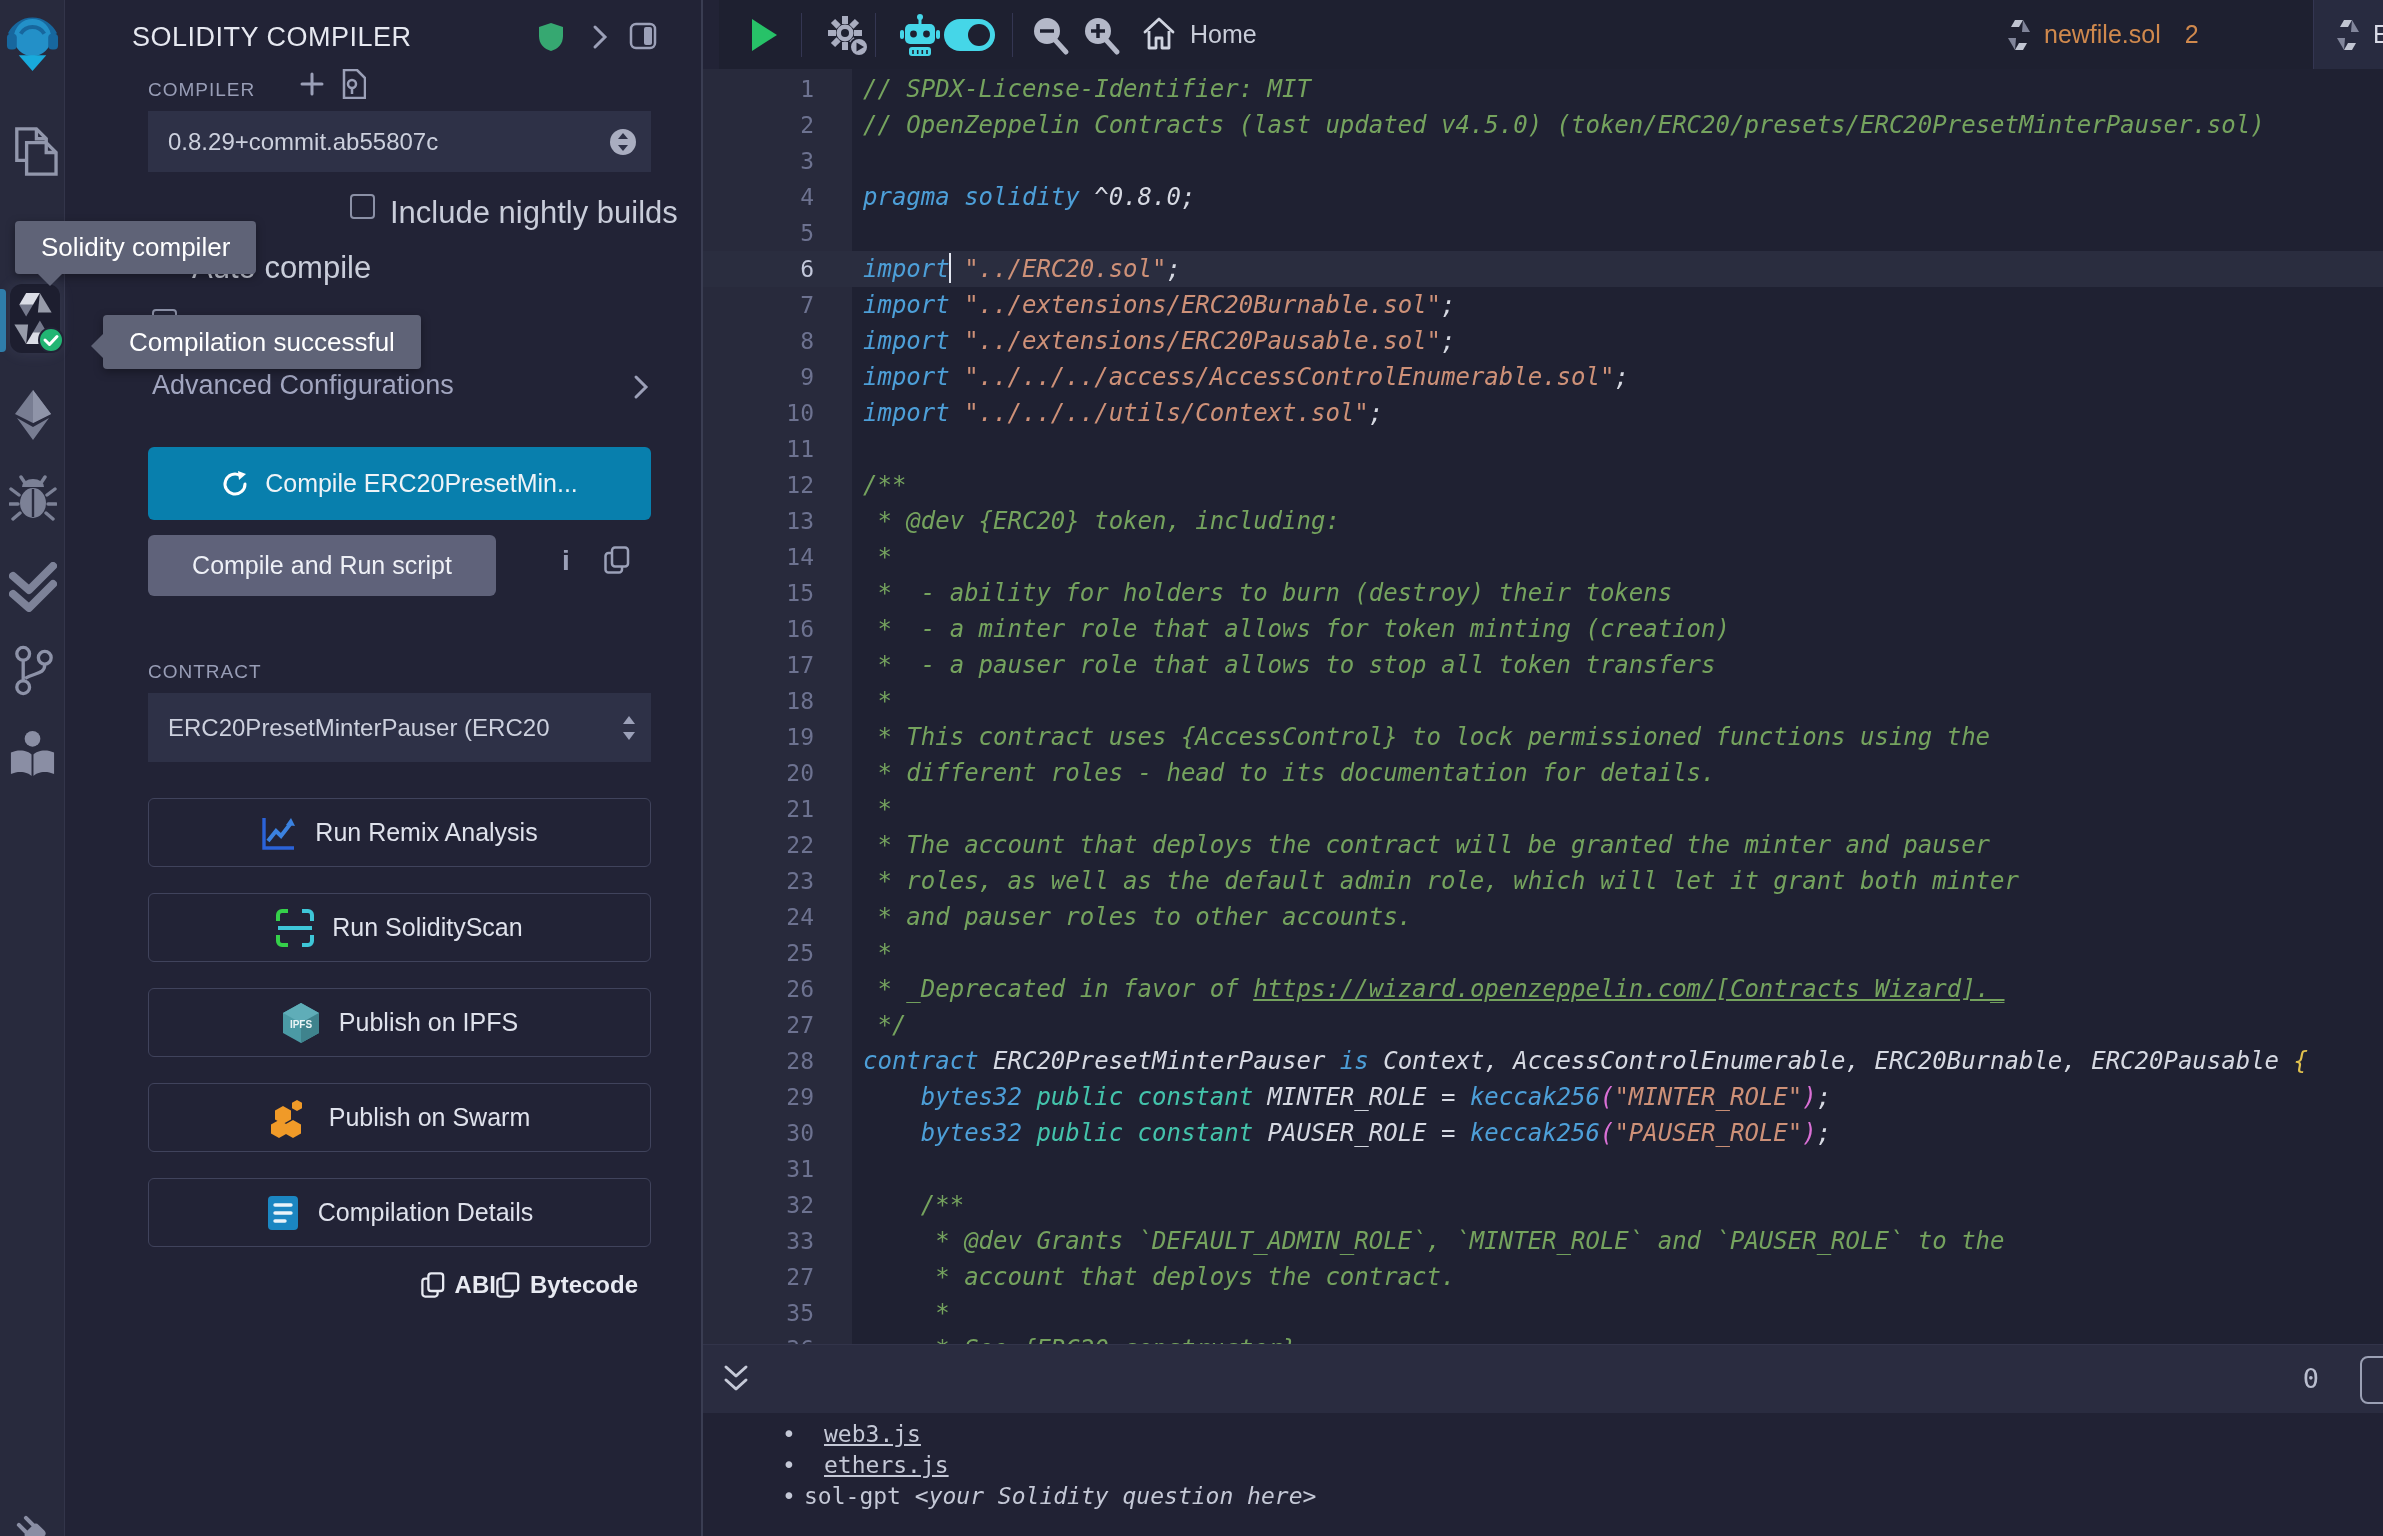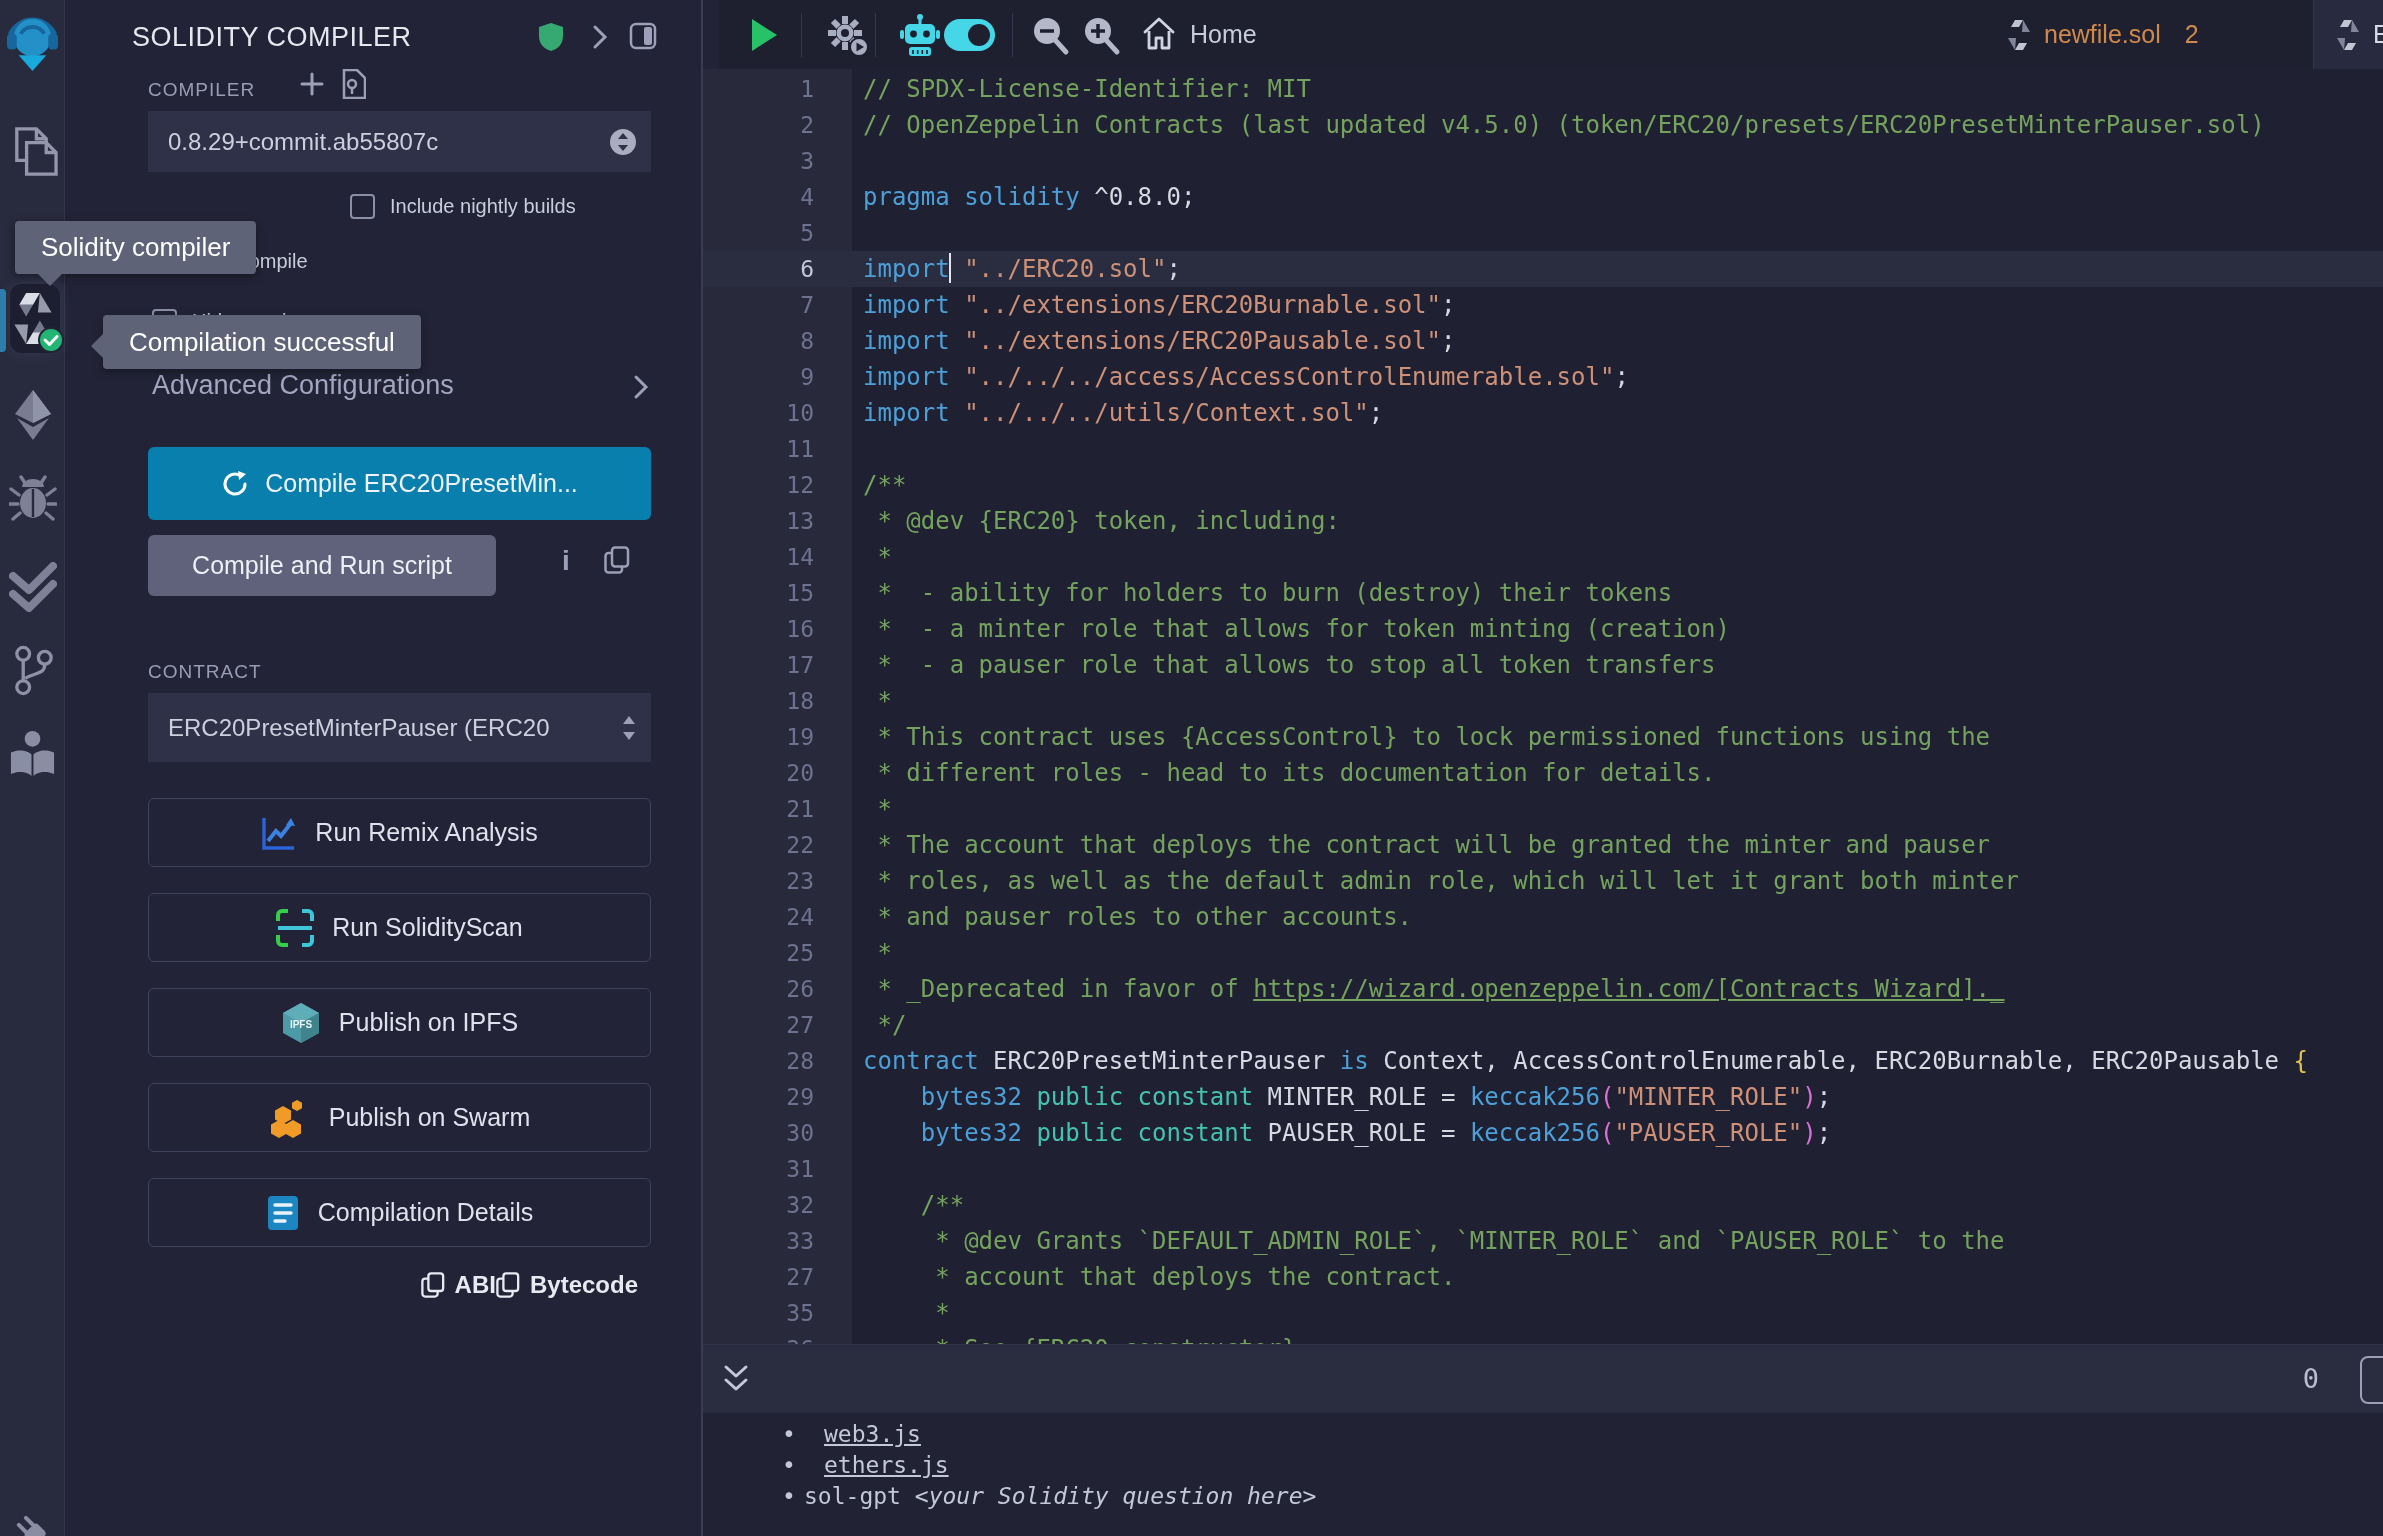--- a/index.html
+++ b/index.html
@@ -22,21 +22,21 @@
     background:#222336; border-right:2px solid #3a3d52; z-index:4; }
   .sp-title { position:absolute; left:67px; top:22px; font-size:27px; font-weight:500;
     color:#e6e8f0; letter-spacing:0.5px; }
   .sp-hicon { position:absolute; cursor:pointer; }
   .sp-label { position:absolute; font-size:19px; font-weight:500; color:#989db6; letter-spacing:1px; }
   .sp-select { position:absolute; left:83px; width:503px; background:#2e3147; border-radius:0;
     color:#ccd0dd; font-size:24px; display:flex; align-items:center; padding:0 20px; cursor:pointer;
     white-space:nowrap; overflow:hidden; }
   .checkbox { position:absolute; width:25px; height:25px; border:2px solid #8b90a6;
     border-radius:4px; background:transparent; cursor:pointer; }
-  .cb-label { position:absolute; font-size:20px; color:#c9cdda; }
+  .cb-label { position:absolute; font-size:31px; color:#c9cdda; }
   .advanced { position:absolute; left:87px; top:370px; font-size:27px; color:#a2a6c0; cursor:pointer; }
   .btn-primary { position:absolute; left:83px; top:447px; width:503px; height:73px;
     background:#087fad; border:none; border-radius:6px; color:#eef3f7; font-size:25px;
     font-family:"Liberation Sans",sans-serif; display:flex; align-items:center; justify-content:center;
     gap:16px; cursor:pointer; }
   .btn-slate { position:absolute; left:83px; top:535px; width:348px; height:61px;
     background:#5f627a; border:none; border-radius:6px; color:#eef0f6; font-size:25px;
     font-family:"Liberation Sans",sans-serif; display:flex; align-items:center; justify-content:center; cursor:pointer; }
   .actions { position:absolute; left:83px; top:798px; width:503px; display:flex;
     flex-direction:column; gap:26px; }
@@ -77,21 +77,21 @@
   
   .editor { position:absolute; left:0; top:69px; width:1681px; height:1275px;
     background:#1f2132; overflow:hidden; cursor:text; }
   .gutterbg { position:absolute; left:0; top:0; width:149px; height:1275px; background:#282a3c; }
   .lines { position:absolute; left:0; top:2px; width:1681px;
     font-family:"DejaVu Sans Mono", monospace; font-size:24px; line-height:36px; }
   .line { display:flex; height:36px; white-space:pre; }
   .line.active { background:#2a2d3f; }
   .ln { width:149px; flex:none; text-align:right; padding-right:38px; color:#6d7290; font-size:23px; }
   .line.active .ln { color:#c2c7da; }
-  .lc { padding-left:11px; }
+  .lc { padding-left:11px;font-style:italic; }
   .tok-c { color:#75a35e; }
   .tok-u { color:#75a35e; text-decoration:underline; }
   .tok-k { color:#4d9fd8; }
   .tok-t { color:#44c4ac; }
   .tok-s { color:#ce9178; }
   .tok-p { color:#d6d9e2; }
   .tok-g { color:#e0c14e; }
   .tok-m { color:#da70d6; }
   .tok-cursor { display:inline-block; width:2px; height:30px; background:#e3e6f0;
     vertical-align:text-bottom; margin:0 -1px; }

